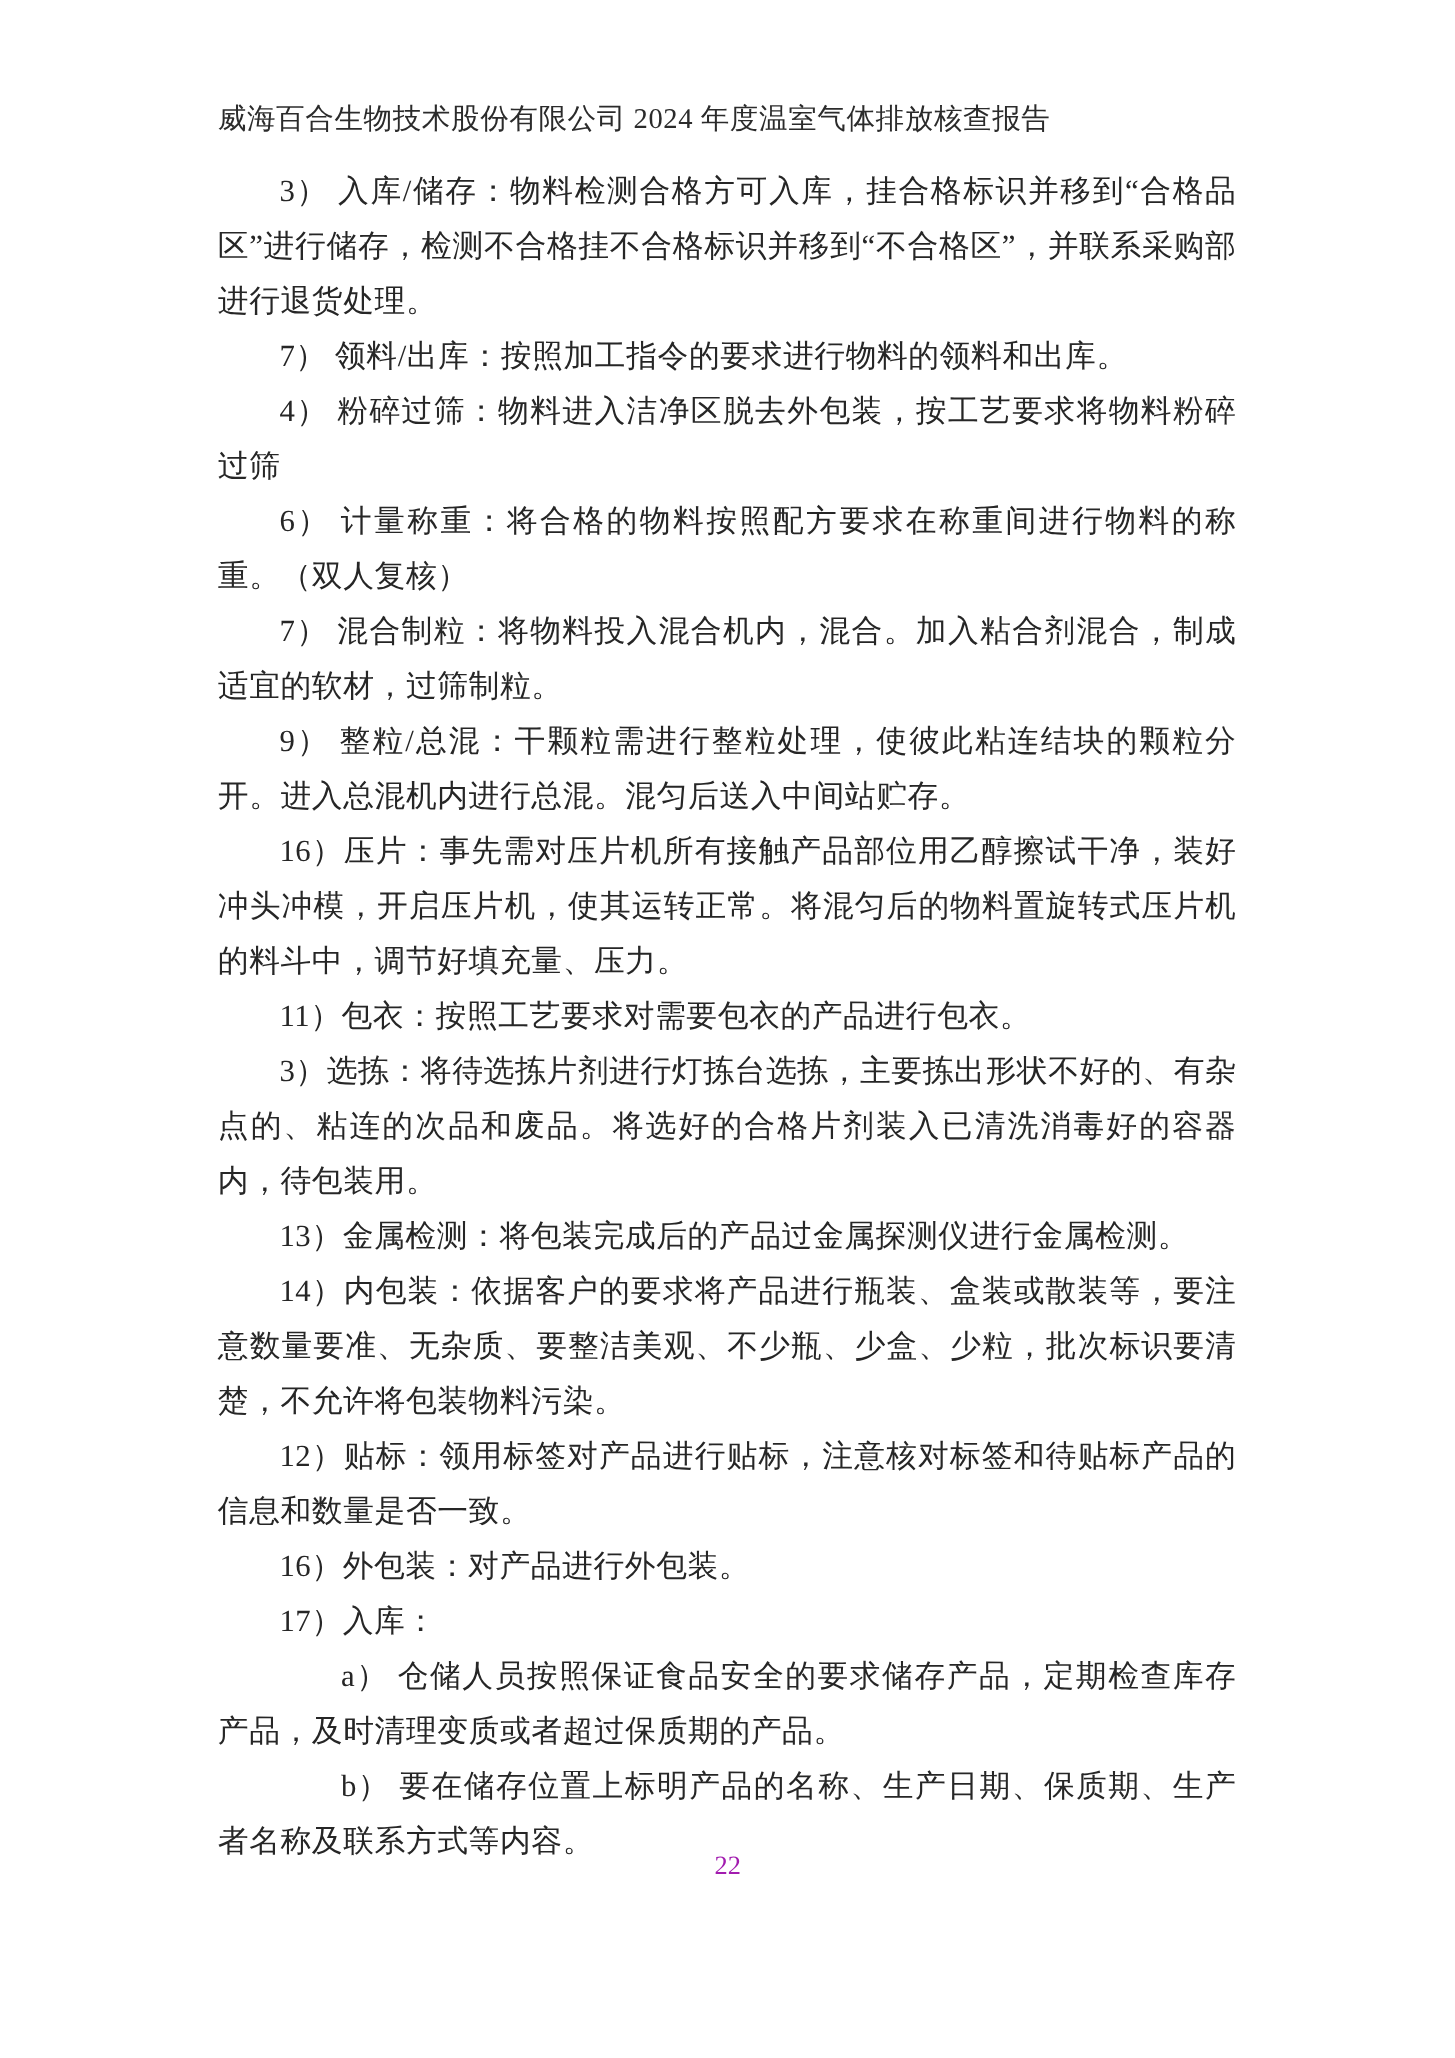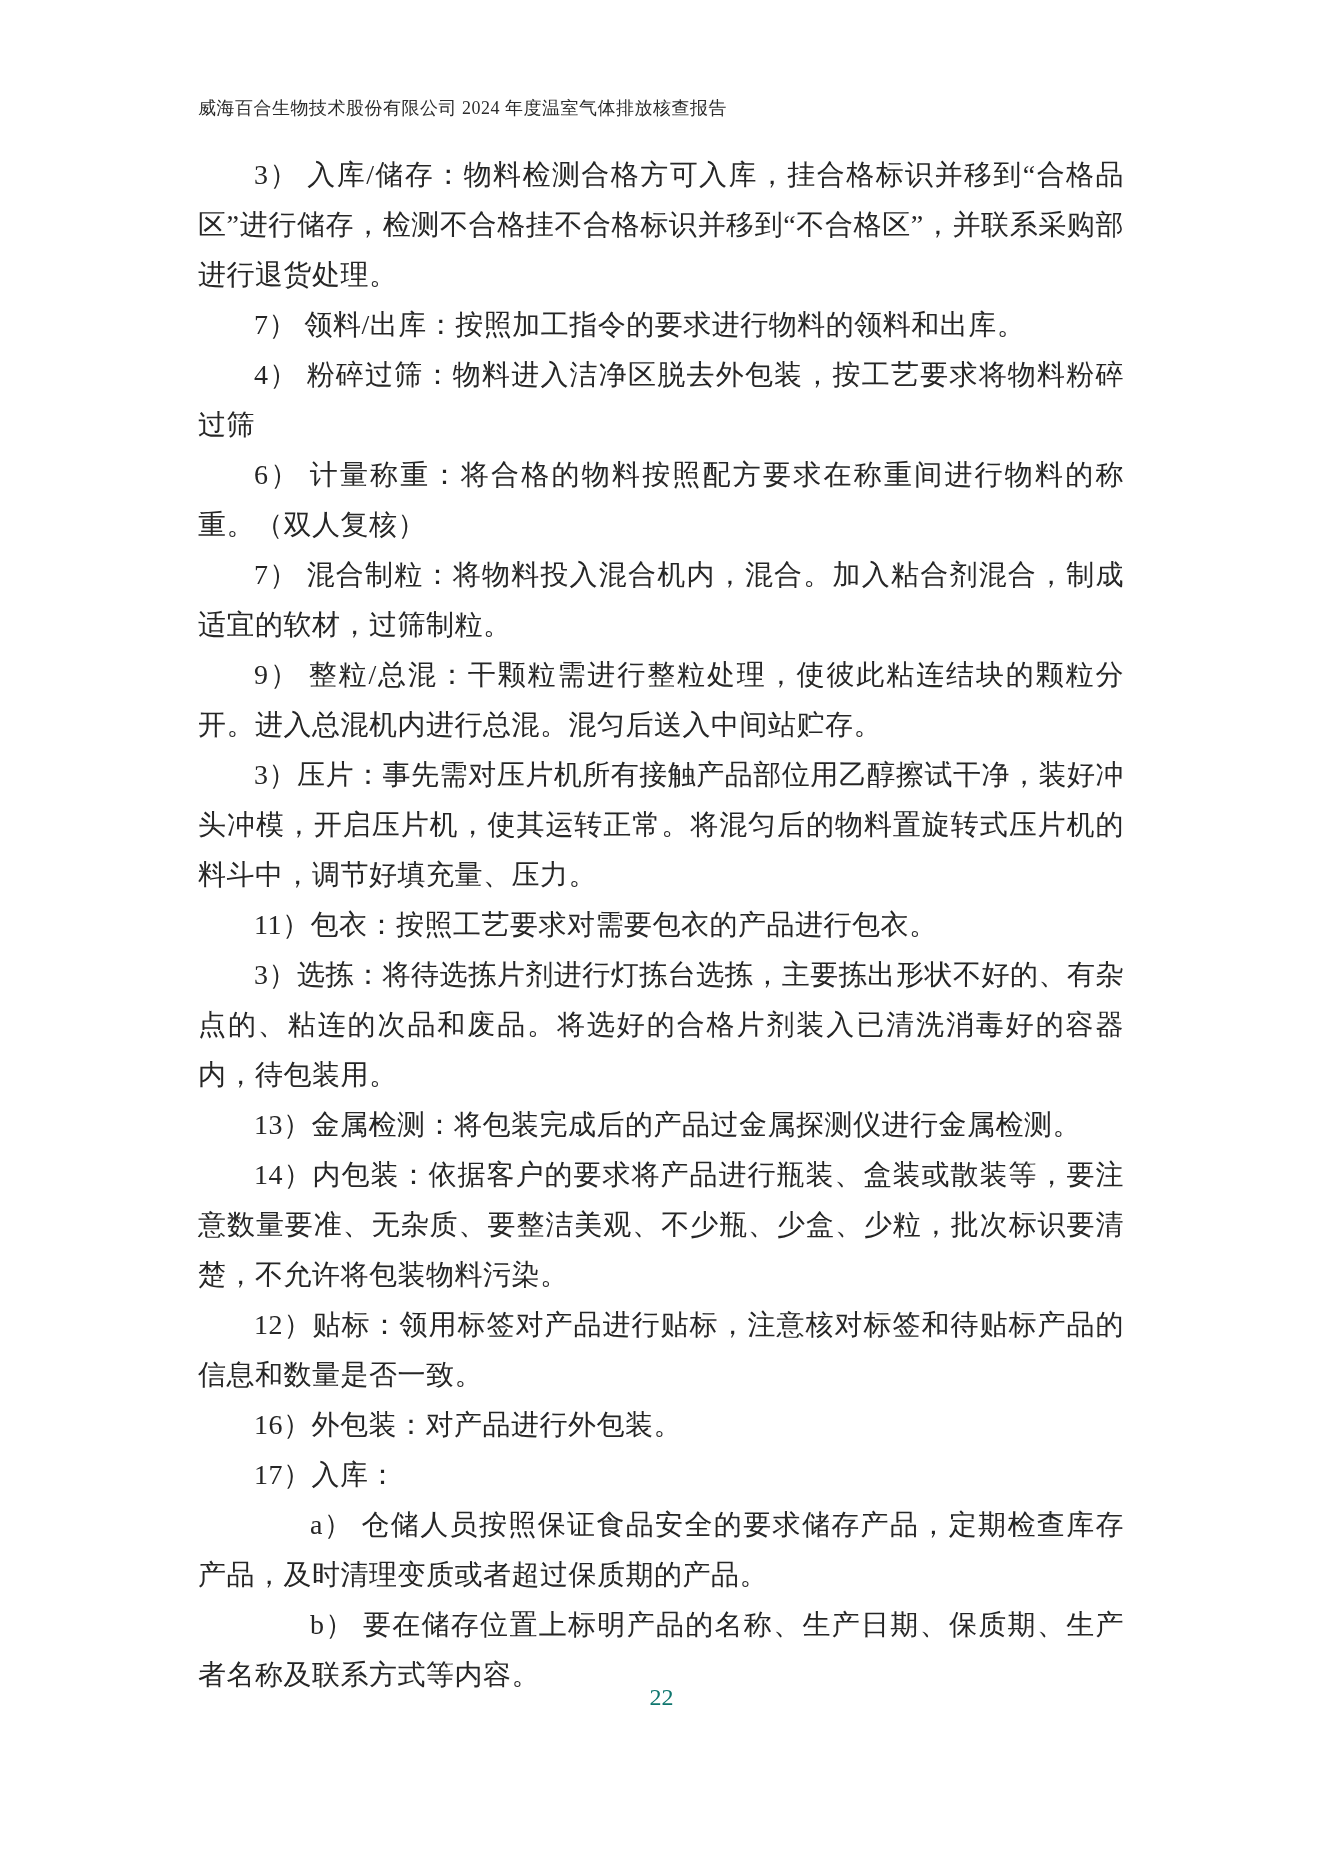--- a/index.html
+++ b/index.html
@@ -18,21 +18,21 @@
     width: 1323px;
     height: 1871px;
     background: #ffffff;
     overflow: hidden;
   }
   .doc-header {
     position: absolute;
     top: 94px;
     left: 198px;
     right: 140px;
-    font-size: 18px;
+    font-size: 26px;
     line-height: 28px;
     letter-spacing: 0.5px;
     white-space: nowrap;
     color: #2b2b2b;
   }
   .doc-body {
     position: absolute;
     top: 150px;
     left: 198px;
     width: 926px;
@@ -49,38 +49,38 @@
   p.indent-2 { text-indent: 2em; }
   p.indent-4 { text-indent: 4em; }
   .page-number {
     position: absolute;
     top: 1682px;
     left: 0;
     width: 100%;
     text-align: center;
     font-size: 24px;
     line-height: 30px;
-    color: #0f766e;
+    color: #a21caf;
   }
 </style>
 </head>
 <body>
 
 <div class="page">
 
   <div class="doc-header">威海百合生物技术股份有限公司 2024 年度温室气体排放核查报告</div>
 
   <div class="doc-body">
     <p class="para indent-2">3） 入库/储存：物料检测合格方可入库，挂合格标识并移到“合格品区”进行储存，检测不合格挂不合格标识并移到“不合格区”，并联系采购部进行退货处理。</p>
     <p class="para indent-2">7） 领料/出库：按照加工指令的要求进行物料的领料和出库。</p>
     <p class="para indent-2">4） 粉碎过筛：物料进入洁净区脱去外包装，按工艺要求将物料粉碎过筛</p>
     <p class="para indent-2">6） 计量称重：将合格的物料按照配方要求在称重间进行物料的称重。（双人复核）</p>
     <p class="para indent-2">7） 混合制粒：将物料投入混合机内，混合。加入粘合剂混合，制成适宜的软材，过筛制粒。</p>
     <p class="para indent-2">9） 整粒/总混：干颗粒需进行整粒处理，使彼此粘连结块的颗粒分开。进入总混机内进行总混。混匀后送入中间站贮存。</p>
-    <p class="para indent-2">3）压片：事先需对压片机所有接触产品部位用乙醇擦试干净，装好冲头冲模，开启压片机，使其运转正常。将混匀后的物料置旋转式压片机的料斗中，调节好填充量、压力。</p>
+    <p class="para indent-2">16）压片：事先需对压片机所有接触产品部位用乙醇擦试干净，装好冲头冲模，开启压片机，使其运转正常。将混匀后的物料置旋转式压片机的料斗中，调节好填充量、压力。</p>
     <p class="para indent-2">11）包衣：按照工艺要求对需要包衣的产品进行包衣。</p>
     <p class="para indent-2">3）选拣：将待选拣片剂进行灯拣台选拣，主要拣出形状不好的、有杂点的、粘连的次品和废品。将选好的合格片剂装入已清洗消毒好的容器内，待包装用。</p>
     <p class="para indent-2">13）金属检测：将包装完成后的产品过金属探测仪进行金属检测。</p>
     <p class="para indent-2">14）内包装：依据客户的要求将产品进行瓶装、盒装或散装等，要注意数量要准、无杂质、要整洁美观、不少瓶、少盒、少粒，批次标识要清楚，不允许将包装物料污染。</p>
     <p class="para indent-2">12）贴标：领用标签对产品进行贴标，注意核对标签和待贴标产品的信息和数量是否一致。</p>
     <p class="para indent-2">16）外包装：对产品进行外包装。</p>
     <p class="para indent-2">17）入库：</p>
     <p class="para indent-4">a） 仓储人员按照保证食品安全的要求储存产品，定期检查库存产品，及时清理变质或者超过保质期的产品。</p>
     <p class="para indent-4">b） 要在储存位置上标明产品的名称、生产日期、保质期、生产者名称及联系方式等内容。</p>
   </div>

